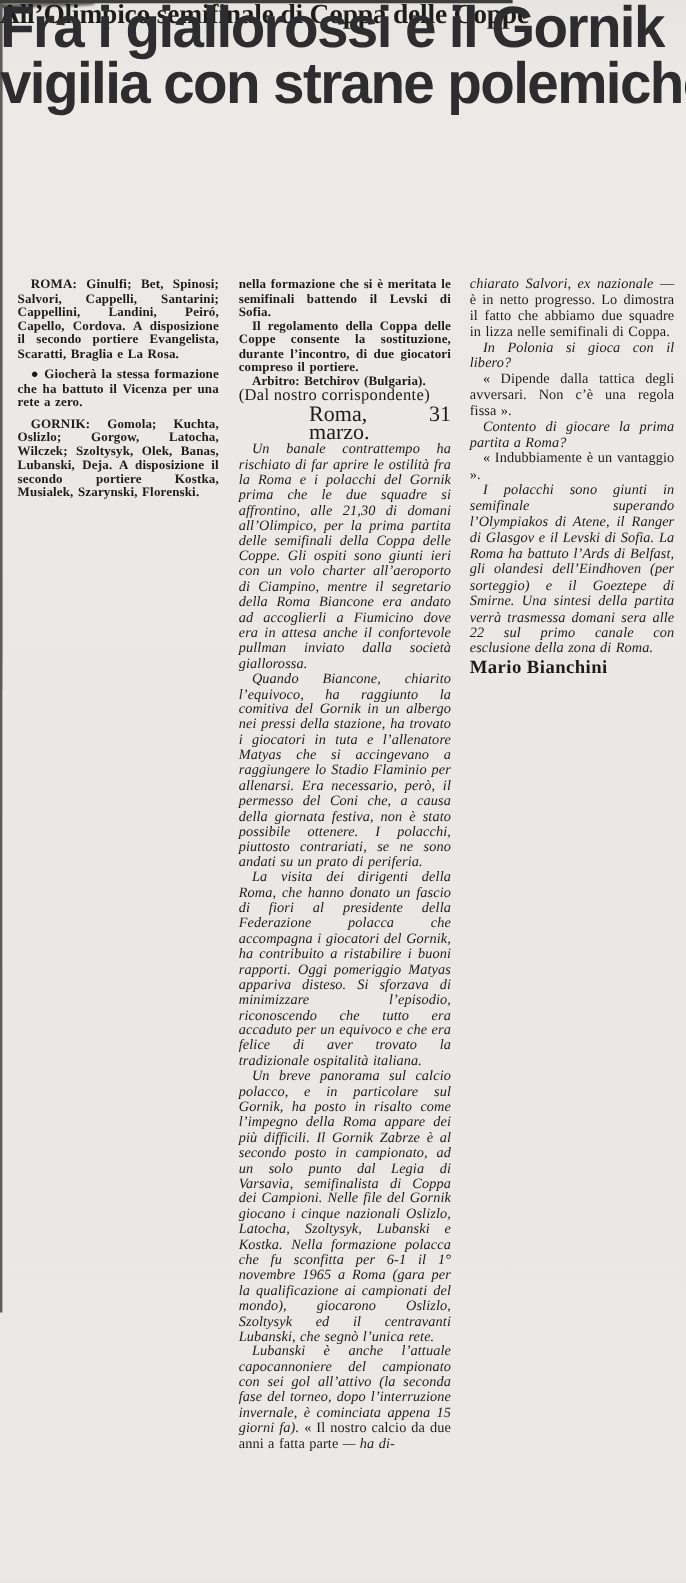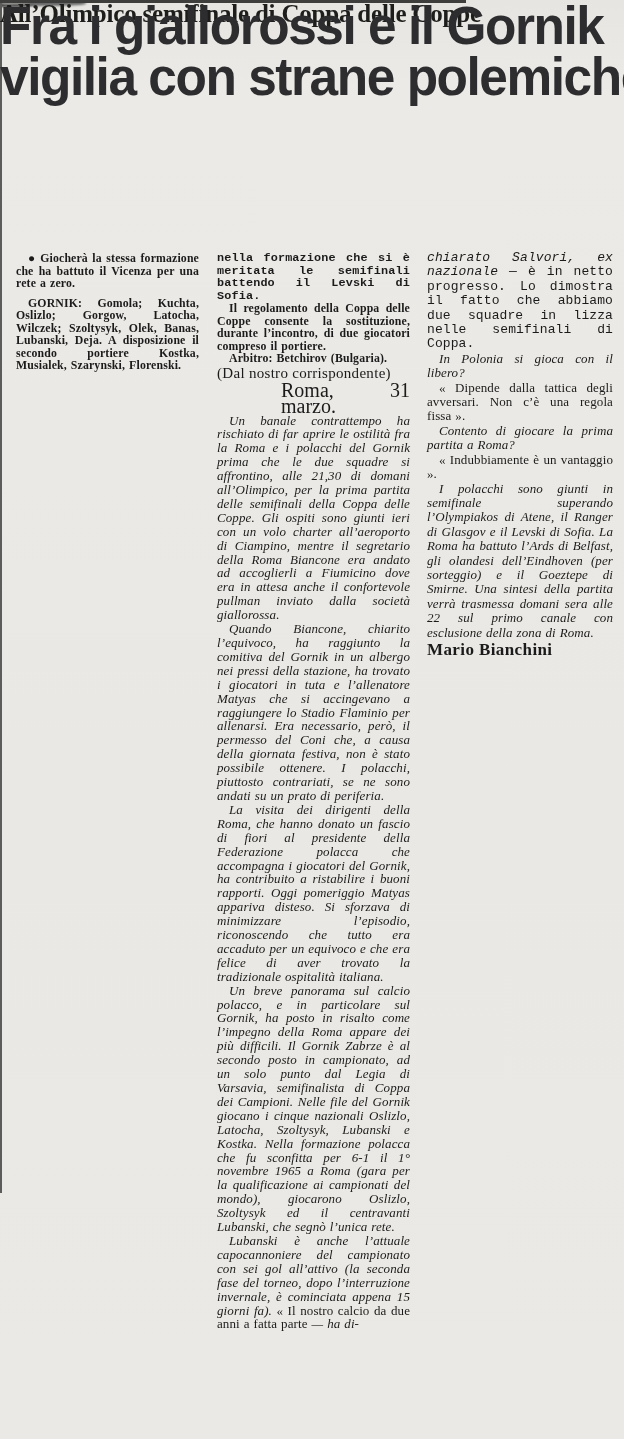--- a/index.html
+++ b/index.html
@@ -55,21 +55,21 @@
   .col-left .p-bold + .p-bold { margin-top:7px; }
   .p-correspondent { font-size:15px; line-height:17px; margin-top:10px; text-align:left; letter-spacing:.3px; }
   .p-dateline { font-size:20px; line-height:16px; margin-top:1px; margin-bottom:5px; text-align:left; padding-left:64px; }
   .p-italic, .p-roman {
     font-size:13px; line-height:13.9px; letter-spacing:.1px; word-spacing:.6px;
     text-indent:12px; margin-top:5px;
   }
   .p-italic { font-style:italic; }
   .p-roman  { margin-top:2px; }
   .col-right .p-italic, .col-right .p-roman { line-height:14.4px; }
-  .no-indent { text-indent:0 !important; margin-top:0 !important;font-family:Liberation Mono, monospace; }
+  .no-indent { text-indent:0 !important; margin-top:0 !important; }
   .s-roman { font-style:normal; }
   .s-italic { font-style:italic; }
   .p-byline { font-weight:bold; font-style:normal; font-size:17px; line-height:20px; text-align:right; padding-right:2px; margin-top:7px; letter-spacing:.4px; }
 </style>
 </head>
 <body>
 
 <div class="page">
 
   <div class="smudge s1"></div>
@@ -87,20 +87,21 @@
 
   <h1 class="headline">
     <span class="hl">Fra i giallorossi e il Gornik</span>
     <span class="hl">vigilia con strane polemiche</span>
   </h1>
   <div class="hrule headline-underline"></div>
 
   <div class="hrule subhead-rule"></div>
 
   <div class="col col-left">
+      <p class="p-bold">ROMA: Ginulfi; Bet, Spinosi; Salvori, Cappelli, Santarini; Cappellini, Landini, Peiró, Capello, Cordova. A disposizione il secondo portiere Evangelista, Scaratti, Braglia e La Rosa.</p>
       <p class="p-bold">● Giocherà la stessa formazione che ha battuto il Vicenza per una rete a zero.</p>
       <p class="p-bold">GORNIK: Gomola; Kuchta, Oslizlo; Gorgow, Latocha, Wilczek; Szoltysyk, Olek, Banas, Lubanski, Deja. A disposizione il secondo portiere Kostka, Musialek, Szarynski, Florenski.</p>
     </div>
   <div class="col col-middle">
       <p class="p-bold no-indent">nella formazione che si è meritata le semifinali battendo il Levski di Sofia.</p>
       <p class="p-bold">Il regolamento della Coppa delle Coppe consente la sostituzione, durante l’incontro, di due giocatori compreso il portiere.</p>
       <p class="p-bold">Arbitro: Betchirov (Bulgaria).</p>
       <p class="p-correspondent">(Dal nostro corrispondente)</p>
       <p class="p-dateline">Roma, 31 marzo.</p>
       <p class="p-italic">Un banale contrattempo ha rischiato di far aprire le ostilità fra la Roma e i polacchi del Gornik prima che le due squadre si affrontino, alle 21,30 di domani all’Olimpico, per la prima partita delle semifinali della Coppa delle Coppe. Gli ospiti sono giunti ieri con un volo charter all’aeroporto di Ciampino, mentre il segretario della Roma Biancone era andato ad accoglierli a Fiumicino dove era in attesa anche il confortevole pullman inviato dalla società giallorossa.</p>

